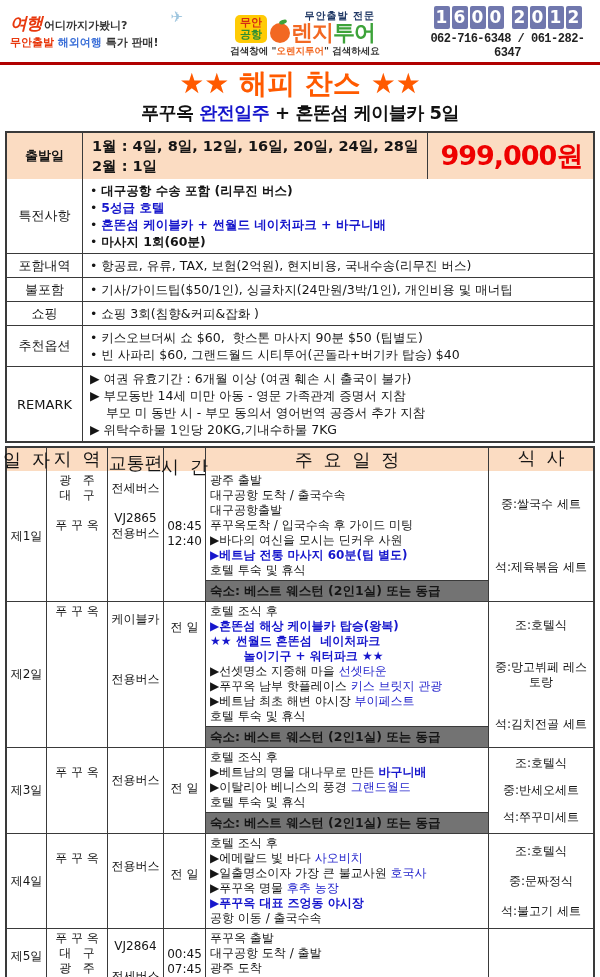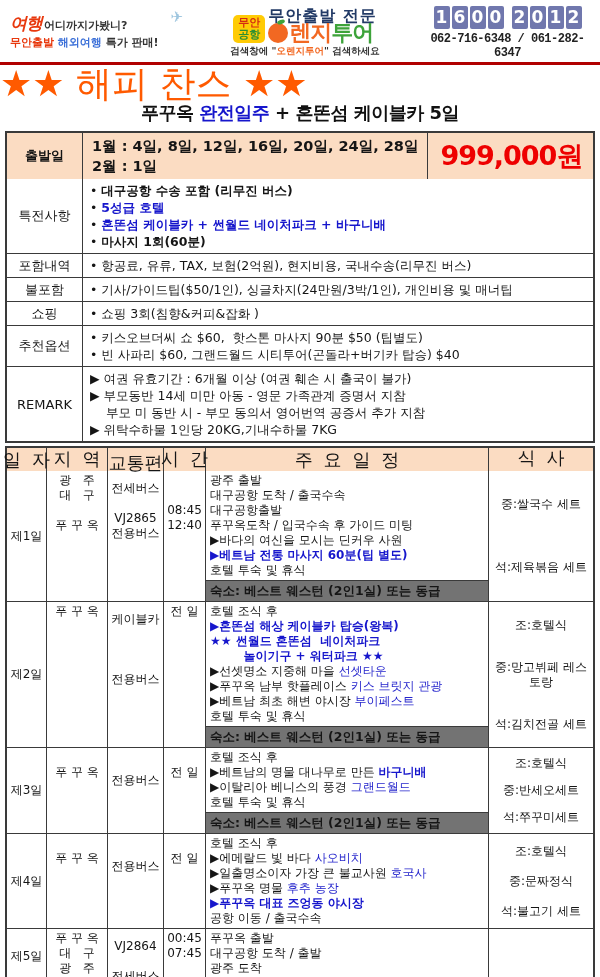--- a/index.html
+++ b/index.html
@@ -12,37 +12,37 @@
   .ll-top{font-size:11px;font-weight:bold;color:#333;}
   .ll-brand{color:#e8380d;font-size:17px;font-weight:bold;font-style:italic;letter-spacing:-1px;margin-right:2px;}
   .ll-plane{position:absolute;right:2px;top:-6px;color:#9fc6df;font-size:15px;}
   .ll-sub{font-size:11px;font-weight:bold;margin-top:3px;}
   .ll-sub .seg-red{color:#e8380d;} .ll-sub .seg-blue{color:#3a6fd8;} .ll-sub .seg-dark{color:#333;}
   .logo-center{width:190px;text-align:center;}
   .lc-row{display:flex;align-items:flex-end;justify-content:center;}
   .lc-badge{background:#ffcb05;border-radius:5px;width:30px;padding:2px 1px;font-size:11px;font-weight:bold;line-height:12px;margin-right:3px;}
   .lc-badge .bt{color:#d42b12;display:block;} .lc-badge .bb{color:#2f8f32;display:block;}
   .lc-main{line-height:14px;}
-  .lc-top{font-size:16px;font-weight:bold;color:#223a66;text-align:right;letter-spacing:1px;}
+  .lc-top{font-size:10px;font-weight:bold;color:#223a66;text-align:right;letter-spacing:1px;}
   .lc-brandline{display:flex;align-items:center;font-size:22px;font-weight:bold;letter-spacing:-1px;}
   .orange-fruit{width:20px;height:20px;background:#f26822;border-radius:50%;position:relative;display:inline-block;margin-right:1px;}
   .orange-fruit::after{content:"";position:absolute;top:-3px;left:9px;width:8px;height:4px;background:#3da33a;border-radius:60% 60% 60% 60%;transform:rotate(-20deg);}
   .lc-orange{color:#f26822;} .lc-green{color:#3da33a;}
   .lc-search{font-size:9.5px;font-weight:bold;color:#333;margin-top:2px;}
   .lc-search .seg-orange{color:#f26822;font-family:Liberation Serif, serif;}
   .logo-right{width:165px;text-align:center;}
   .digits{display:flex;justify-content:center;gap:2px;}
   .digit{width:16px;height:23px;background:#7077ad;color:#fff;font-weight:bold;font-size:17px;line-height:23px;border-radius:2px;}
   .dgap{width:4px;}
   .phones{font-size:12px;font-weight:bold;color:#222;margin-top:3px;letter-spacing:-0.5px;font-family:Liberation Mono, monospace;}
 
   .rule{border-top:3px solid #b00000;margin:2px 0 3px;}
 
   
-  .title{text-align:left;font-weight:normal;font-size:36px;color:#ff5a00;line-height:32px;}
+  .title{text-align:center;font-weight:bold;font-size:28px;color:#ff5a00;line-height:32px;}
   .subtitle{text-align:center;font-weight:bold;font-size:18px;color:#111;line-height:26px;letter-spacing:-0.5px;}
 
   
   .sumtab{margin:5px 5px 3px;border:2px solid #3a3a3a;}
   .sumrow{display:flex;border-top:1px solid #3a3a3a;}
   .sumrow:first-child{border-top:none;}
   .sumlabel{width:76px;flex:none;display:flex;align-items:center;justify-content:center;text-align:center;font-size:13px;border-right:1px solid #3a3a3a;padding:2px 1px;box-sizing:border-box;}
   .sumbody{flex:1;padding:3px 7px;font-size:12.5px;line-height:17px;}
   .dep{background:#fbdcc2;}
   .dep .sumlabel{font-weight:bold;}
@@ -58,21 +58,21 @@
   .ittab{margin:2px 5px 0;border:2px solid #3a3a3a;font-size:12px;}
   .itrow{display:flex;border-top:1px solid #3a3a3a;}
   .itrow:first-child{border-top:none;}
   .ithead{background:#fbdcc2;}
   .ithead .cell{display:flex;align-items:center;justify-content:center;height:23px;font-size:18px;font-family:Liberation Mono, monospace;}
   .cell{border-right:1px solid #3a3a3a;box-sizing:border-box;white-space:pre;}
   .cell:last-child{border-right:none;}
   .c-day{width:40px;flex:none;display:flex;align-items:center;justify-content:center;}
   .c-reg{width:61px;flex:none;text-align:center;padding-top:2px;line-height:15px;}
   .c-tr{width:56px;flex:none;text-align:center;padding-top:10px;line-height:15px;}
-  .c-time{width:42px;flex:none;text-align:center;padding-top:2px;line-height:15px;}
+  .c-time{width:42px;flex:none;text-align:center;padding-top:18px;line-height:15px;}
   .c-sch{flex:1;display:flex;flex-direction:column;white-space:normal;}
   .sch-lines{flex:1;padding:2px 4px;}
   .sch-lines .line{line-height:15px;}
   .lodge{border-top:1px solid #3a3a3a;background:#737373;font-weight:bold;font-size:12.5px;padding:2px 4px;line-height:16px;}
   .c-meal{width:104px;flex:none;display:flex;flex-direction:column;justify-content:space-around;align-items:center;text-align:center;padding:2px;line-height:15px;white-space:normal;}
 </style>
 </head>
 <body>
 
 <div class="page">

